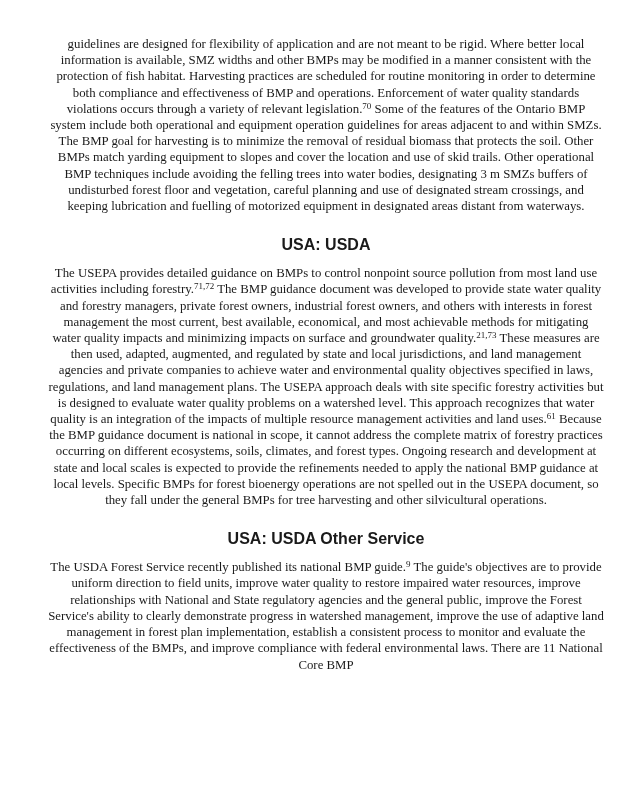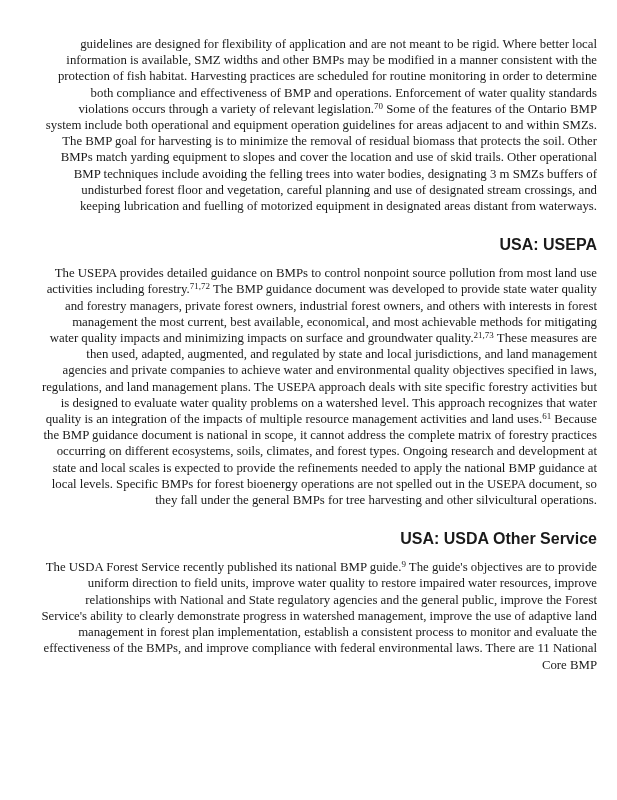--- a/index.html
+++ b/index.html
@@ -11,27 +11,27 @@
     position: relative;
     width: 617px;
     height: 800px;
     background: #ffffff;
     overflow: hidden;
     box-sizing: border-box;
   }
   .page-content {
     position: absolute;
     top: 36px;
-    left: 41px;
+    left: 48px;
     width: 556px;
     color: #1a1a1a;
     font-family: "Liberation Serif", "DejaVu Serif", serif;
     font-size: 12.8px;
     line-height: 16.2px;
-    text-align: right;
+    text-align: center;
   }
   p.body-paragraph {
     margin: 0;
     padding: 0;
   }
   h2.section-heading {
     font-family: "Liberation Sans", "DejaVu Sans", sans-serif;
     font-size: 16px;
     font-weight: bold;
     color: #1a1a1a;
@@ -46,21 +46,21 @@
   }
 </style>
 </head>
 <body>
 
 <div class="page">
   <div class="page-content">
 
     <p class="body-paragraph">guidelines are designed for flexibility of application and are not meant to be rigid. Where better local information is available, SMZ widths and other BMPs may be modified in a manner consistent with the protection of fish habitat. Harvesting practices are scheduled for routine monitoring in order to determine both compliance and effectiveness of BMP and operations. Enforcement of water quality standards violations occurs through a variety of relevant legislation.<sup>70</sup> Some of the features of the Ontario BMP system include both operational and equipment operation guidelines for areas adjacent to and within SMZs. The BMP goal for harvesting is to minimize the removal of residual biomass that protects the soil. Other BMPs match yarding equipment to slopes and cover the location and use of skid trails. Other operational BMP techniques include avoiding the felling trees into water bodies, designating 3 m SMZs buffers of undisturbed forest floor and vegetation, careful planning and use of designated stream crossings, and keeping lubrication and fuelling of motorized equipment in designated areas distant from waterways.</p>
 
-    <h2 class="section-heading">USA: USEPA</h2>
+    <h2 class="section-heading">USA: USDA</h2>
 
     <p class="body-paragraph">The USEPA provides detailed guidance on BMPs to control nonpoint source pollution from most land use activities including forestry.<sup>71,72</sup> The BMP guidance document was developed to provide state water quality and forestry managers, private forest owners, industrial forest owners, and others with interests in forest management the most current, best available, economical, and most achievable methods for mitigating water quality impacts and minimizing impacts on surface and groundwater quality.<sup>21,73</sup> These measures are then used, adapted, augmented, and regulated by state and local jurisdictions, and land management agencies and private companies to achieve water and environmental quality objectives specified in laws, regulations, and land management plans. The USEPA approach deals with site specific forestry activities but is designed to evaluate water quality problems on a watershed level. This approach recognizes that water quality is an integration of the impacts of multiple resource management activities and land uses.<sup>61</sup> Because the BMP guidance document is national in scope, it cannot address the complete matrix of forestry practices occurring on different ecosystems, soils, climates, and forest types. Ongoing research and development at state and local scales is expected to provide the refinements needed to apply the national BMP guidance at local levels. Specific BMPs for forest bioenergy operations are not spelled out in the USEPA document, so they fall under the general BMPs for tree harvesting and other silvicultural operations.</p>
 
     <h2 class="section-heading">USA: USDA Other Service</h2>
 
     <p class="body-paragraph">The USDA Forest Service recently published its national BMP guide.<sup>9</sup> The guide's objectives are to provide uniform direction to field units, improve water quality to restore impaired water resources, improve relationships with National and State regulatory agencies and the general public, improve the Forest Service's ability to clearly demonstrate progress in watershed management, improve the use of adaptive land management in forest plan implementation, establish a consistent process to monitor and evaluate the effectiveness of the BMPs, and improve compliance with federal environmental laws. There are 11 National Core BMP</p>
 
   </div>
 </div>
 

